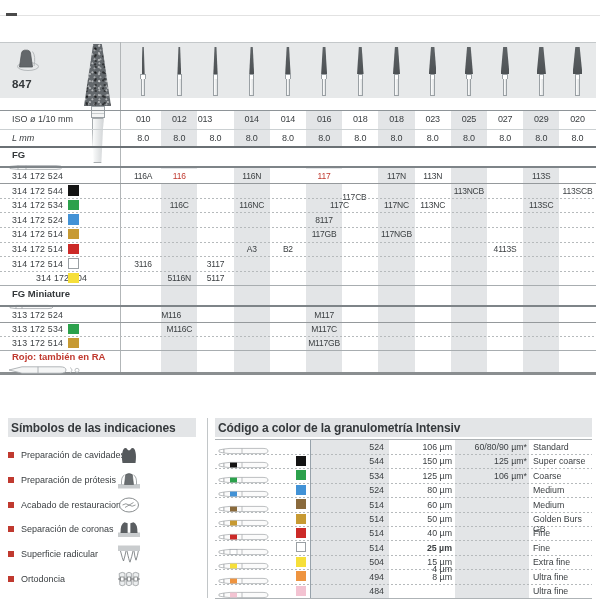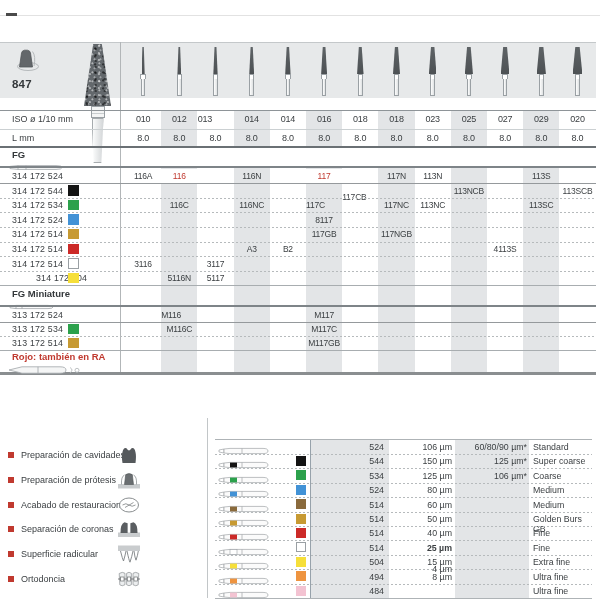--- a/index.html
+++ b/index.html
@@ -163,21 +163,21 @@
       <div class="cell-val" style="left: 269.8px; top: 114px; width: 36.2px; font-size: 9px; z-index: 3;">014</div>
       <div class="cell-val" style="left: 306px; top: 114px; width: 36.2px; font-size: 9px; z-index: 3;">016</div>
       <div class="cell-val" style="left: 342.2px; top: 114px; width: 36.2px; font-size: 9px; z-index: 3;">018</div>
       <div class="cell-val" style="left: 378.4px; top: 114px; width: 36.2px; font-size: 9px; z-index: 3;">018</div>
       <div class="cell-val" style="left: 414.6px; top: 114px; width: 36.2px; font-size: 9px; z-index: 3;">023</div>
       <div class="cell-val" style="left: 450.8px; top: 114px; width: 36.2px; font-size: 9px; z-index: 3;">025</div>
       <div class="cell-val" style="left: 487px; top: 114px; width: 36.2px; font-size: 9px; z-index: 3;">027</div>
       <div class="cell-val" style="left: 523.2px; top: 114px; width: 36.2px; font-size: 9px; z-index: 3;">029</div>
       <div class="cell-val" style="left: 559.4px; top: 114px; width: 36.2px; font-size: 9px; z-index: 3;">020</div>
       <div class="hairline" style="left: 0px; top: 129px; width: 596px; background: rgb(203, 208, 210); z-index: 3;"></div>
-      <div style="position: absolute; left: 12px; top: 132.5px; font-size: 9px; z-index: 3;">L mm</div>
+      <div style="position: absolute; left: 12px; top: 132.5px; font-size: 9px; z-index: 3; font-style: italic;">L mm</div>
       <div class="cell-val" style="left: 125px; top: 132.5px; width: 36.2px; font-size: 9px; z-index: 3;">8.0</div>
       <div class="cell-val" style="left: 161.2px; top: 132.5px; width: 36.2px; font-size: 9px; z-index: 3;">8.0</div>
       <div class="cell-val" style="left: 197.4px; top: 132.5px; width: 36.2px; font-size: 9px; z-index: 3;">8.0</div>
       <div class="cell-val" style="left: 233.6px; top: 132.5px; width: 36.2px; font-size: 9px; z-index: 3;">8.0</div>
       <div class="cell-val" style="left: 269.8px; top: 132.5px; width: 36.2px; font-size: 9px; z-index: 3;">8.0</div>
       <div class="cell-val" style="left: 306px; top: 132.5px; width: 36.2px; font-size: 9px; z-index: 3;">8.0</div>
       <div class="cell-val" style="left: 342.2px; top: 132.5px; width: 36.2px; font-size: 9px; z-index: 3;">8.0</div>
       <div class="cell-val" style="left: 378.4px; top: 132.5px; width: 36.2px; font-size: 9px; z-index: 3;">8.0</div>
       <div class="cell-val" style="left: 414.6px; top: 132.5px; width: 36.2px; font-size: 9px; z-index: 3;">8.0</div>
       <div class="cell-val" style="left: 450.8px; top: 132.5px; width: 36.2px; font-size: 9px; z-index: 3;">8.0</div>
@@ -208,21 +208,21 @@
       <div class="code-label" style="top: 185.6px; z-index: 3;">314 172 544</div>
       <div class="color-chip" style="top: 185.1px; background: rgb(20, 20, 20); z-index: 3;"></div>
       <div class="cell-val" style="left: 342.2px; top: 192px; width: 14px; z-index: 3;">117CB</div>
       <div class="cell-val" style="left: 450.8px; top: 185.6px; width: 36.2px; z-index: 3;">113NCB</div>
       <div class="cell-val" style="left: 559.4px; top: 185.6px; width: 36.2px; z-index: 3;">113SCB</div>
       <div class="rowline-dot" style="left: 0px; top: 197.7px; width: 596px; z-index: 3;"></div>
       <div class="code-label" style="top: 200.2px; z-index: 3;">314 172 534</div>
       <div class="color-chip" style="top: 199.7px; background: rgb(44, 161, 76); z-index: 3;"></div>
       <div class="cell-val" style="left: 161.2px; top: 200.2px; width: 36.2px; z-index: 3;">116C</div>
       <div class="cell-val" style="left: 233.6px; top: 200.2px; width: 36.2px; z-index: 3;">116NC</div>
-      <div class="cell-val" style="left: 306px; top: 200.2px; width: 16px; z-index: 3;">117C</div>
+      <div class="cell-val" style="left: 306px; top: 200.2px; width: 16px; z-index: 3; padding-left: 24px;">117C</div>
       <div class="cell-val" style="left: 378.4px; top: 200.2px; width: 36.2px; z-index: 3;">117NC</div>
       <div class="cell-val" style="left: 414.6px; top: 200.2px; width: 36.2px; z-index: 3;">113NC</div>
       <div class="cell-val" style="left: 523.2px; top: 200.2px; width: 36.2px; z-index: 3;">113SC</div>
       <div class="rowline-dot" style="left: 0px; top: 212.3px; width: 596px; z-index: 3;"></div>
       <div class="code-label" style="top: 214.8px; z-index: 3;">314 172 524</div>
       <div class="color-chip" style="top: 214.3px; background: rgb(66, 146, 214); z-index: 3;"></div>
       <div class="cell-val" style="left: 306px; top: 214.8px; width: 36.2px; z-index: 3;">8117</div>
       <div class="rowline-dot" style="left: 0px; top: 226.9px; width: 596px; z-index: 3;"></div>
       <div class="code-label" style="top: 229.4px; z-index: 3;">314 172 514</div>
       <div class="color-chip" style="top: 228.9px; background: rgb(199, 154, 51); z-index: 3;"></div>
@@ -267,20 +267,23 @@
       <div class="rowline-solid" style="left: 0px; top: 350.1px; width: 596px; z-index: 3; background: rgb(168, 173, 176);"></div>
       <div class="thickline" style="left: 0px; top: 372px; width: 596px; height: 2.5px; background: rgb(138, 142, 144); z-index: 3;"></div>
       <div style="position: absolute; left: 8px; top: 362px; z-index: 3;"><svg width="78" height="12" viewBox="0 0 78 12">
   <path d="M1 6 L14 2.8 L52 2.8 Q58 2.8 58 6 Q58 9.2 52 9.2 L14 9.2 Z" fill="#f5f6f6" stroke="#a0a5a8" stroke-width="0.8"></path>
   <line x1="30" y1="2.8" x2="30" y2="9.2" stroke="#a0a5a8" stroke-width="0.8"></line>
   <path d="M62 3.5 Q66 6 62 8.8" fill="none" stroke="#b6babc" stroke-width="0.9"></path>
   <circle cx="69" cy="6.3" r="2" fill="none" stroke="#b6babc" stroke-width="0.9"></circle>
         </svg></div>
     </div>
 
+  <div class="panel-title" style="left:8px;top:418px;width:188px;">
+    <span>Símbolos de las indicaciones</span>
+  </div>
   <div id="symbols-items">
       <div class="sym-item" style="top: 444px; height: 22px;">
         <span class="sym-bullet"></span>
         <span class="sym-item-label">Preparación de cavidades</span>
       </div>
       <div class="sym-iconbox" style="top: 445px;"><svg width="24" height="20" viewBox="0 0 24 20">
           <path d="M5.5 18 C4 9 6 3 8.3 3 C10.3 3 10.3 5.4 12 5.4 C13.7 5.4 13.7 3 15.7 3 C18 3 20 9 18.5 18 Z" fill="#55595c"></path>
         </svg></div>
       <div class="sym-item" style="top: 468.8px; height: 22px;">
         <span class="sym-bullet"></span>
@@ -326,20 +329,23 @@
           <path d="M16 4.3 Q18.5 2.3 21.8 4.5 L21.2 15.8 Q19 17.8 16 15.7 Z" fill="#eceeef" stroke="#8d9193" stroke-width="0.7"></path>
           <line x1="1" y1="10" x2="23" y2="10" stroke="#6d7173" stroke-width="0.9"></line>
           <rect x="3.6" y="8" width="3.4" height="4" fill="#fff" stroke="#6d7173" stroke-width="0.7"></rect>
           <rect x="10.3" y="8" width="3.4" height="4" fill="#fff" stroke="#6d7173" stroke-width="0.7"></rect>
           <rect x="17" y="8" width="3.4" height="4" fill="#fff" stroke="#6d7173" stroke-width="0.7"></rect>
         </svg></div>
     </div>
 
   <div class="vline" style="left:207px;top:418px;height:180px;background:#c2c6c8;"></div>
 
+  <div class="panel-title" style="left:215px;top:418px;width:377px;">
+    <span>Código a color de la granulometría Intensiv</span>
+  </div>
   <div id="grit-table">
       <div class="grit-gray" style="left: 311px; top: 439.5px; width: 78px; height: 158.4px;"></div>
       <div class="grit-gray" style="left: 455px; top: 439.5px; width: 74px; height: 158.4px;"></div>
       <div class="rowline-solid" style="left: 215px; top: 439px; width: 377px; background: rgb(174, 179, 182);"></div>
       <div class="vline" style="left: 310px; top: 439.5px; height: 158.4px; background: rgb(151, 162, 171);"></div>
       <div style="position: absolute; left: 218px; top: 442px;"><svg width="52" height="10" viewBox="0 0 52 10">
     <path d="M1 4 L6 3 L6 7 L1 6 Z" fill="#fff" stroke="#a0a5a8" stroke-width="0.7"></path>
     <path d="M6 3 L12 2.4 L45 2.4 Q50 2.4 50 5 Q50 7.6 45 7.6 L12 7.6 L6 7 Z" fill="#fbfbfb" stroke="#a0a5a8" stroke-width="0.7"></path>
 
     <line x1="24" y1="2.4" x2="24" y2="7.6" stroke="#a0a5a8" stroke-width="0.7"></line>

